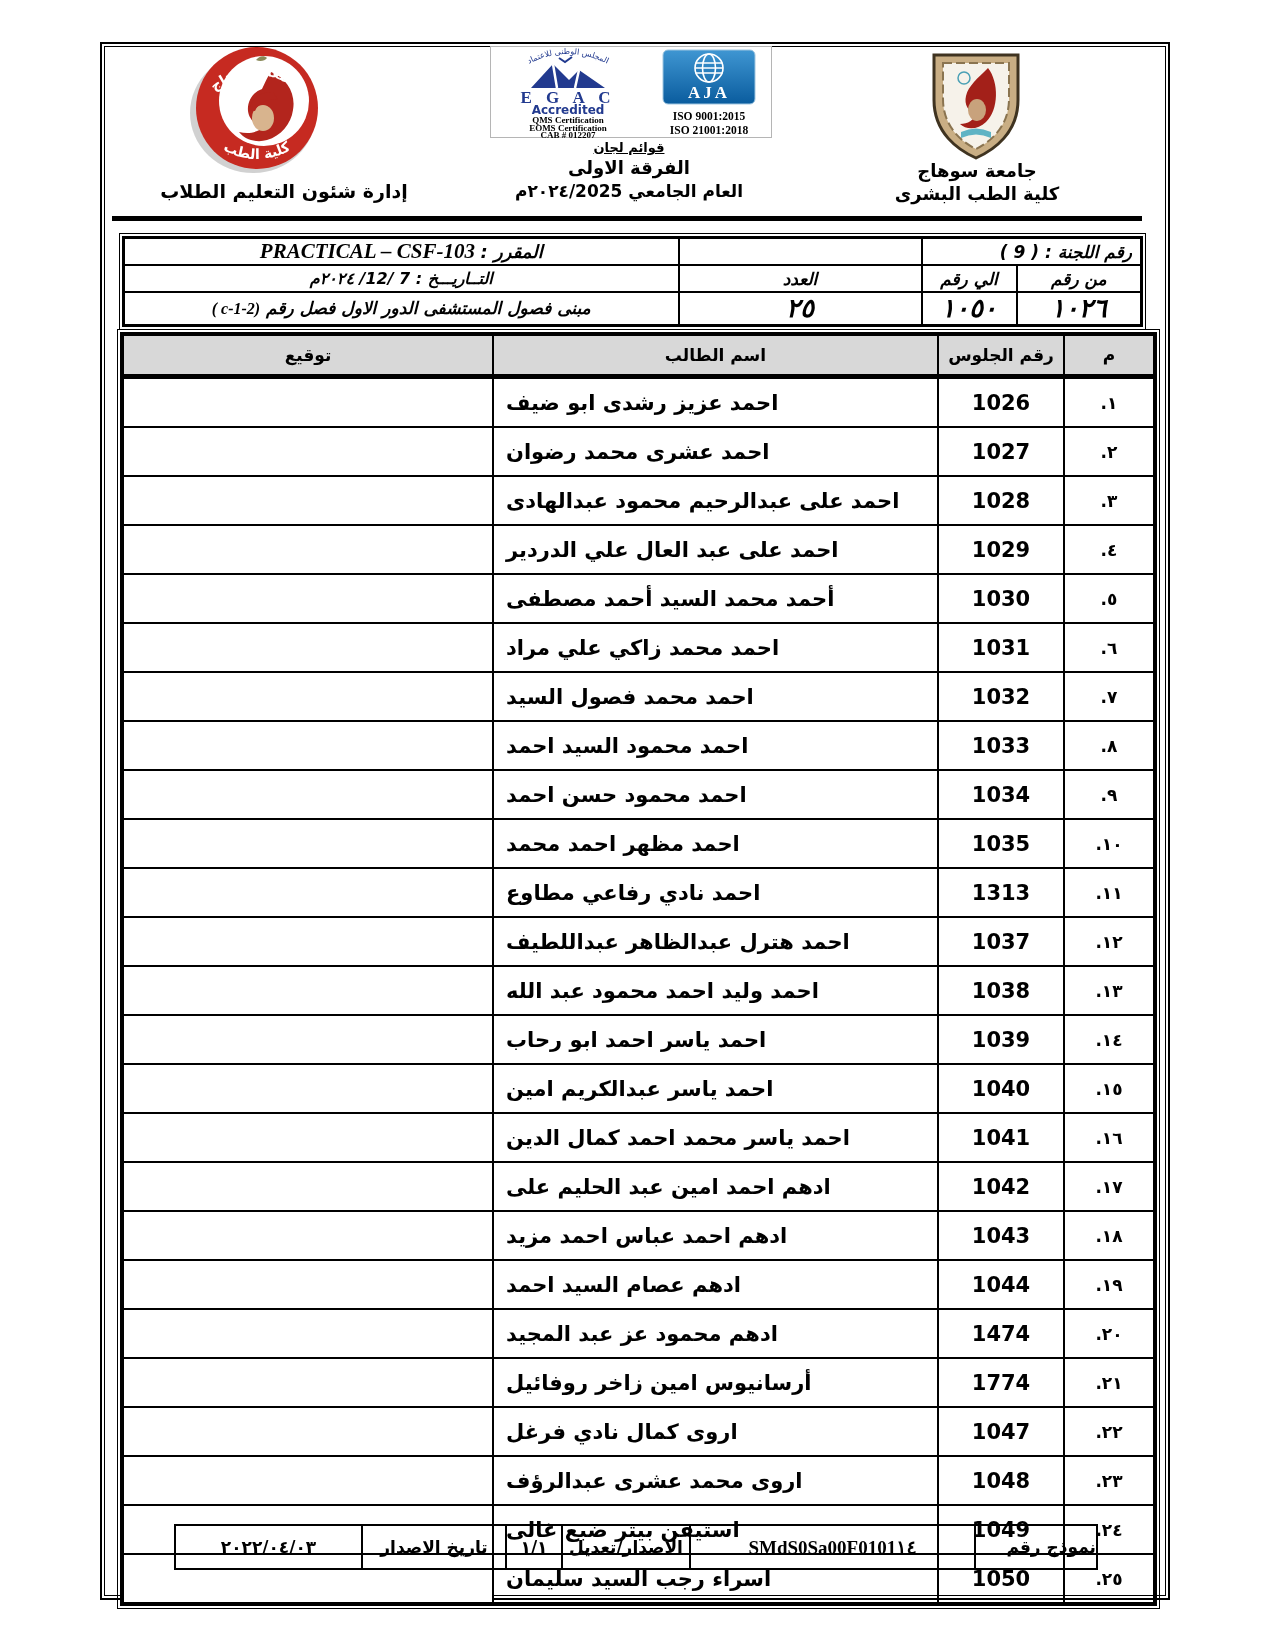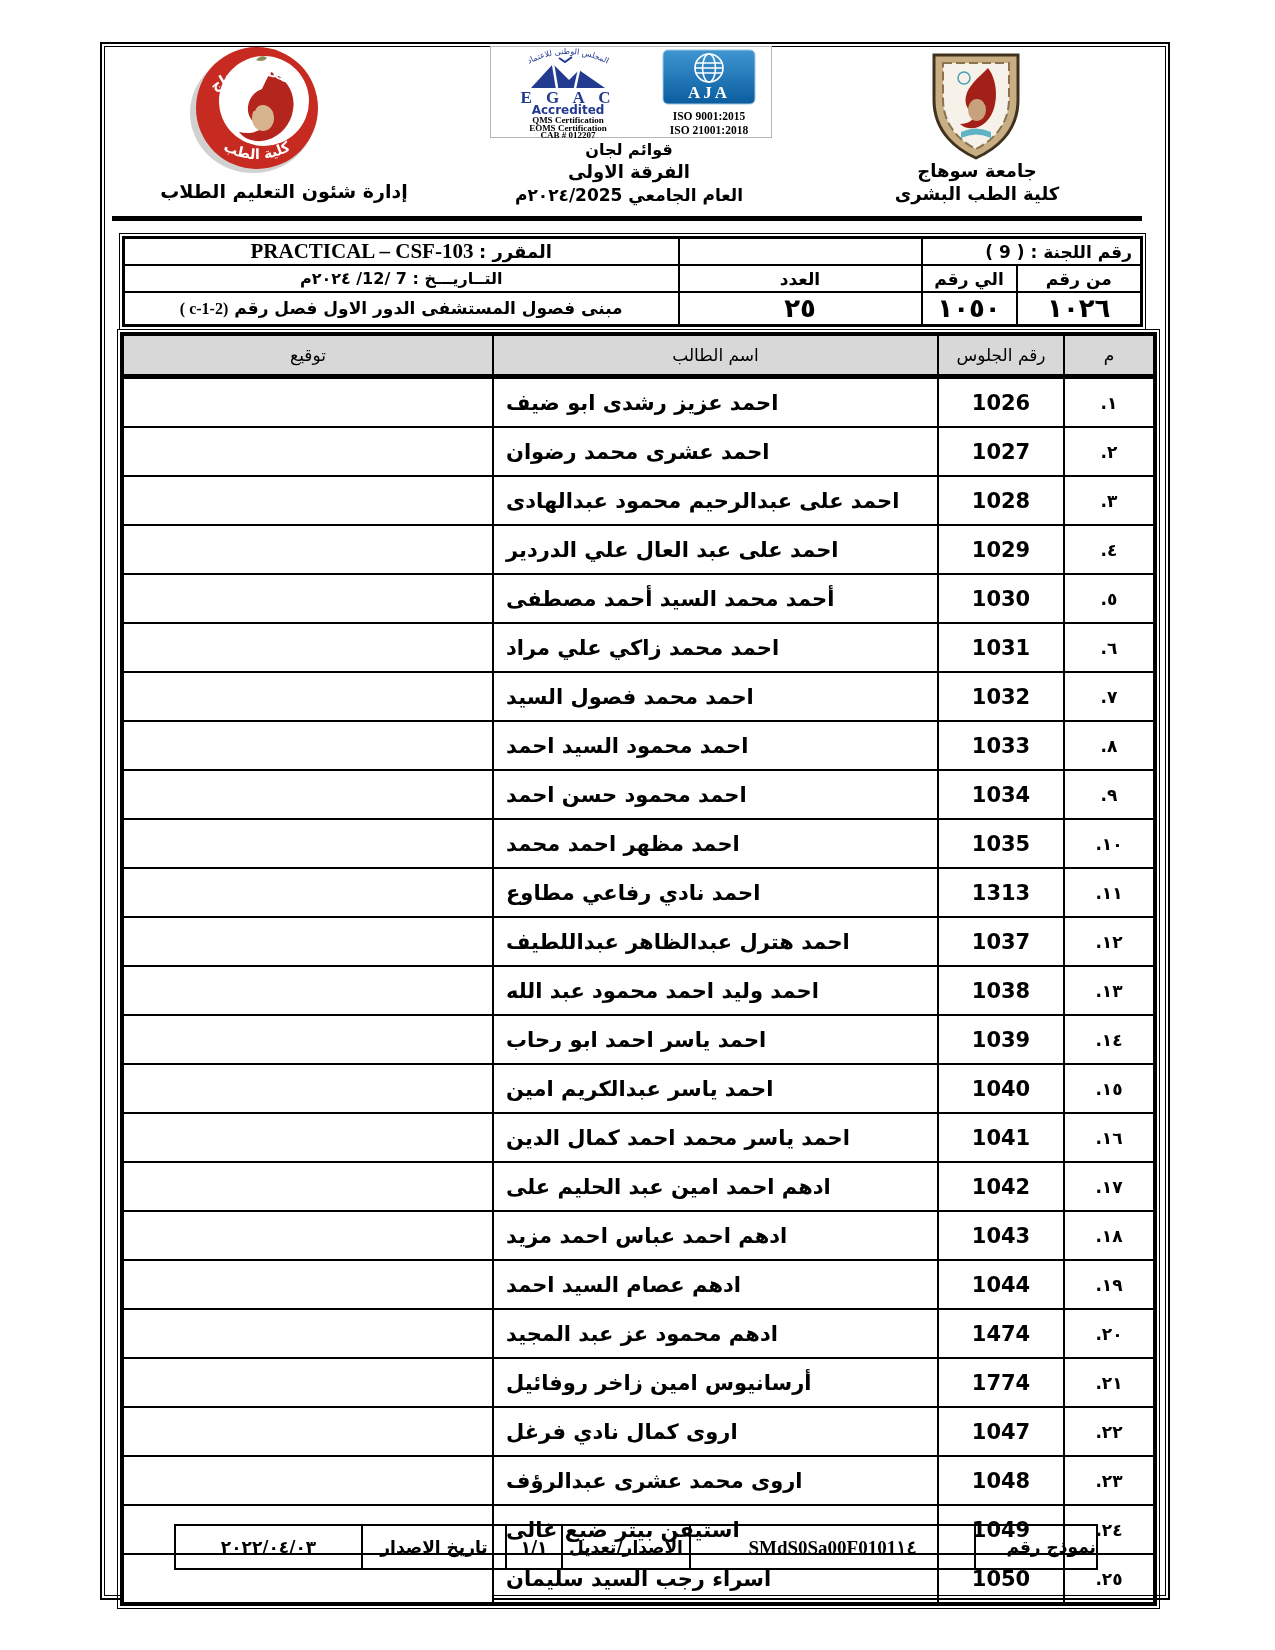--- a/index.html
+++ b/index.html
@@ -9,42 +9,42 @@
   }
   .abs{position:absolute;}
   
   .frame{left:100px;top:42px;width:1066px;height:1554px;border:2px solid #000;}
   .frame::before{content:"";position:absolute;inset:2px;border:1px solid #000;}
   
   .caption{font-weight:bold;text-align:center;line-height:1.25;}
   .left-caption{left:138px;top:180px;width:292px;font-size:19px;}
   .right-caption{left:858px;top:160px;width:238px;font-size:18px;}
   .center-titles{left:453px;top:140px;width:352px;font-weight:bold;text-align:center;}
-  .center-titles .t1{font-size:16px;}
+  .center-titles .t1{font-size:13px;text-decoration:underline;}
   .center-titles .t2{font-size:18px;margin-top:2px;}
   .center-titles .t3{font-size:17px;margin-top:3px;direction:rtl;}
   .cert-box{left:490px;top:46px;width:282px;height:92px;background:#fff;border:1px solid #b5b5b5;display:flex;align-items:flex-start;justify-content:space-between;padding:1px 2px;box-sizing:border-box;}
   
   .header-rule{left:112px;top:216px;width:1030px;height:5px;background:#000;}
   
   table{border-collapse:collapse;table-layout:fixed;}
   .rtl{direction:rtl;}
   .info-table{left:122px;top:236px;width:1018px;border:3px solid #000;outline:1px solid #000;outline-offset:2px;}
-  .info-table td{border:2px solid #000;font-weight:bold;text-align:center;vertical-align:middle;padding:0 4px;}
+  .info-table td{border:2px solid #000;font-weight:bold;text-align:center;vertical-align:middle;padding:0 4px;font-style:italic;}
   .info-table .lbl{font-size:17px;}
   .info-table .bignum{font-size:26px;line-height:1;}
   .committee-cell{text-align:right !important;padding-right:8px !important;font-size:17px;}
   .course-cell .arabic-lbl{font-size:18px;}
   .course-cell .latin{font-family:"Liberation Serif","DejaVu Serif",serif;font-size:21px;font-weight:bold;}
   .date-cell{font-size:16px;}
   .loc-cell{font-size:17px;}
   .loc-cell .latin{font-family:"Liberation Serif","DejaVu Serif",serif;font-weight:bold;font-size:16px;}
   .main-table{left:120px;top:332px;width:1033px;border:4px solid #000;outline:1px solid #000;outline-offset:2px;}
   .main-table td{border:2px solid #000;vertical-align:middle;}
-  .main-table tr.hdr td{background:#d8d8d8;font-weight:normal;font-size:17px;text-align:center;height:36px;border-bottom:5px solid #000;}
+  .main-table tr.hdr td{background:#d8d8d8;font-weight:bold;font-size:17px;text-align:center;height:36px;border-bottom:5px solid #000;}
   .main-table tr.body-row td{height:45px;}
   .cell-serial{text-align:center;font-weight:bold;font-size:17px;direction:rtl;}
   .cell-seat{text-align:center;font-weight:bold;font-size:21px;direction:ltr;}
   .cell-name{text-align:left;font-weight:bold;font-size:21px;padding:0 12px;direction:rtl;}
   .cell-sign{background:#fff;}
   .footer-table{left:174px;top:1524px;width:922px;border:2px solid #000;}
   .footer-table td{border:2px solid #000;font-weight:bold;font-size:17px;text-align:center;height:40px;vertical-align:middle;}
   .footer-table .code{font-family:"Liberation Serif","DejaVu Serif",serif;font-size:19px;direction:ltr;}
   .footer-table .form-lbl{text-align:right;padding-right:0;}
   svg text{font-family:"DejaVu Sans",sans-serif;}

